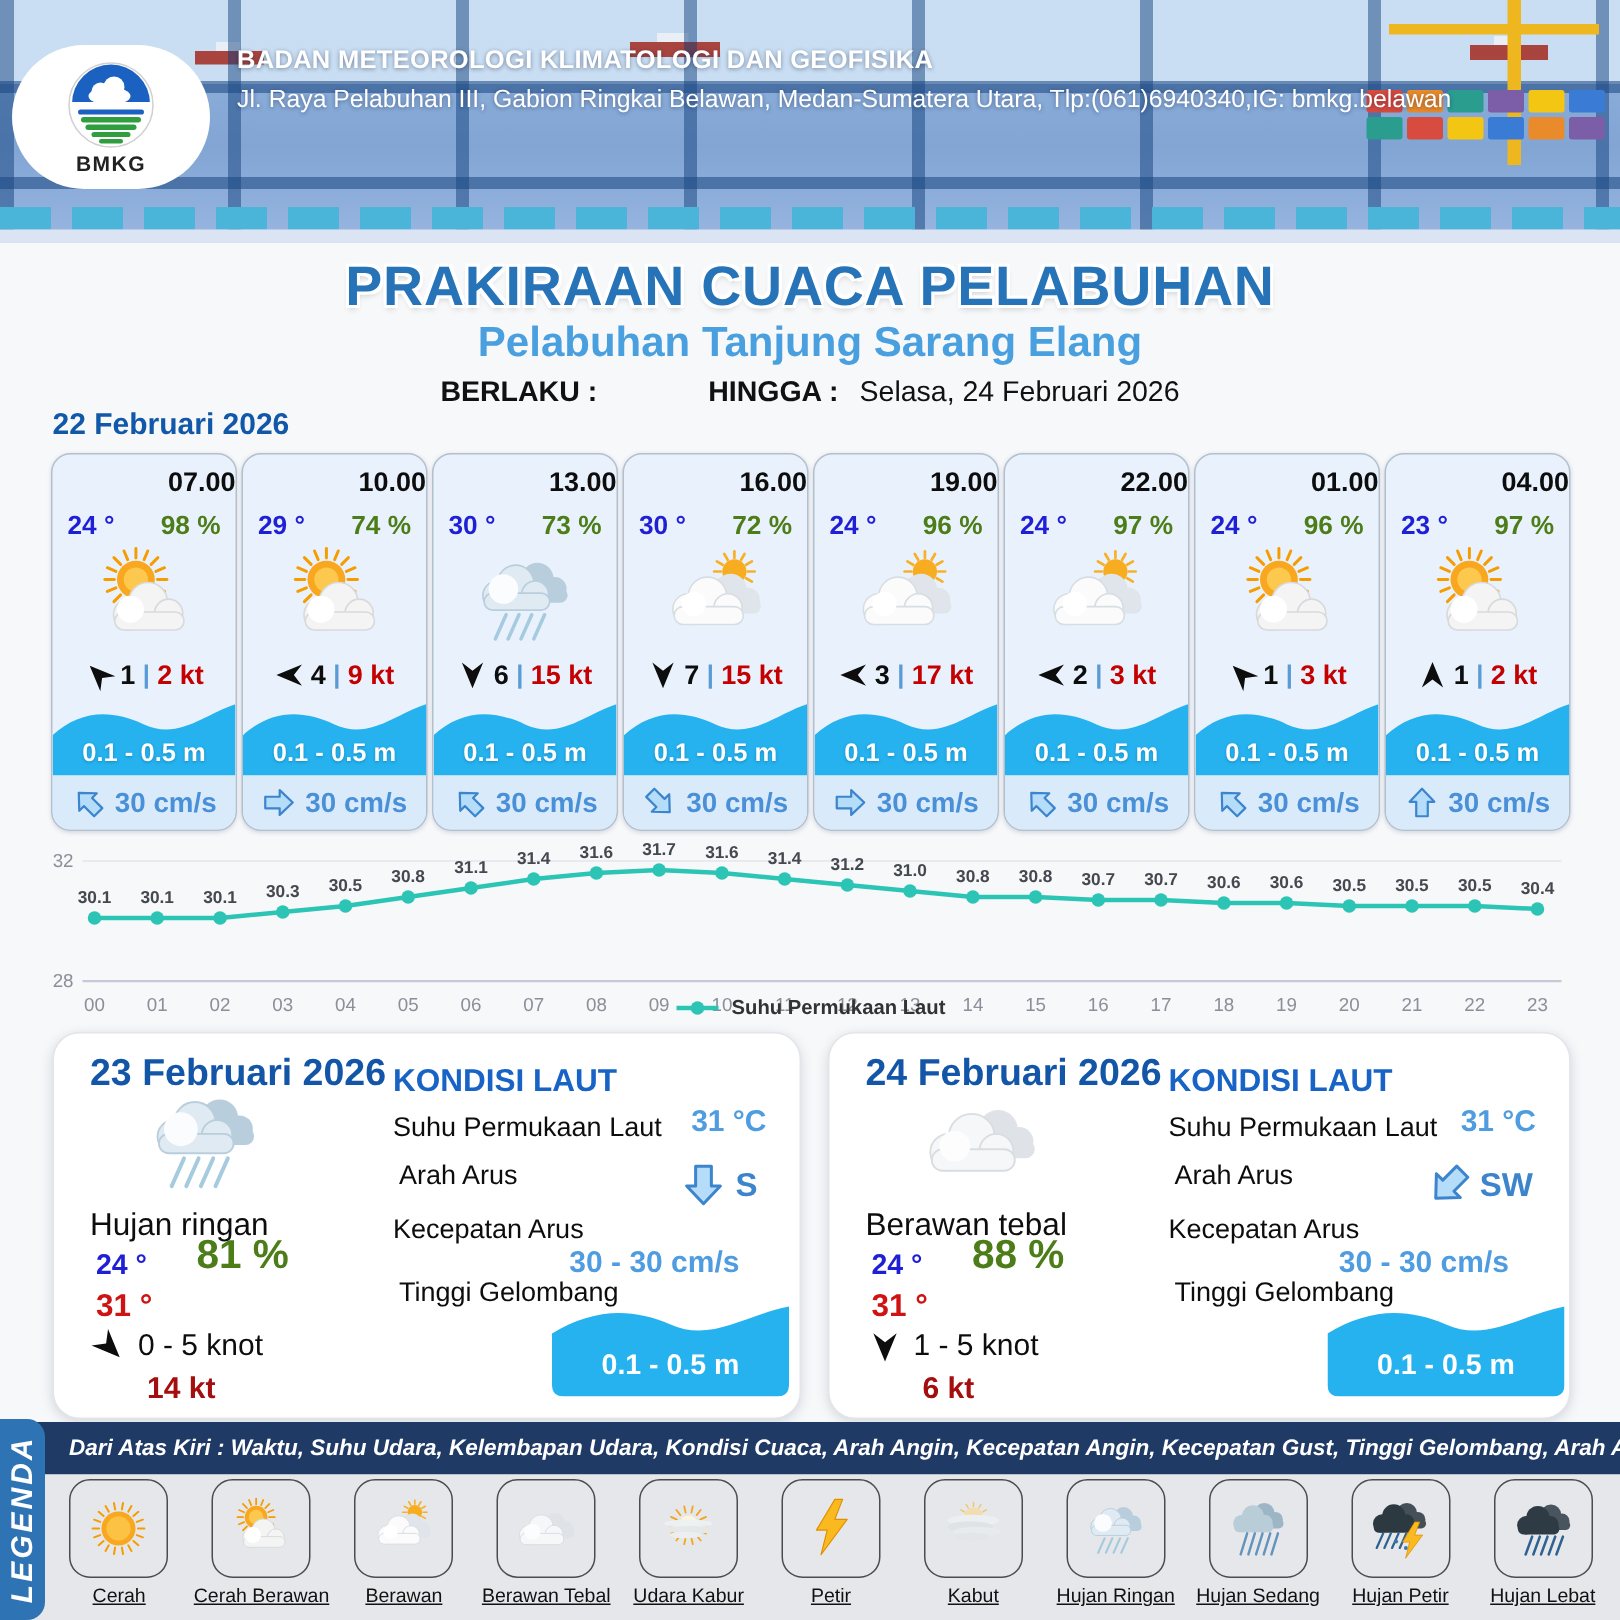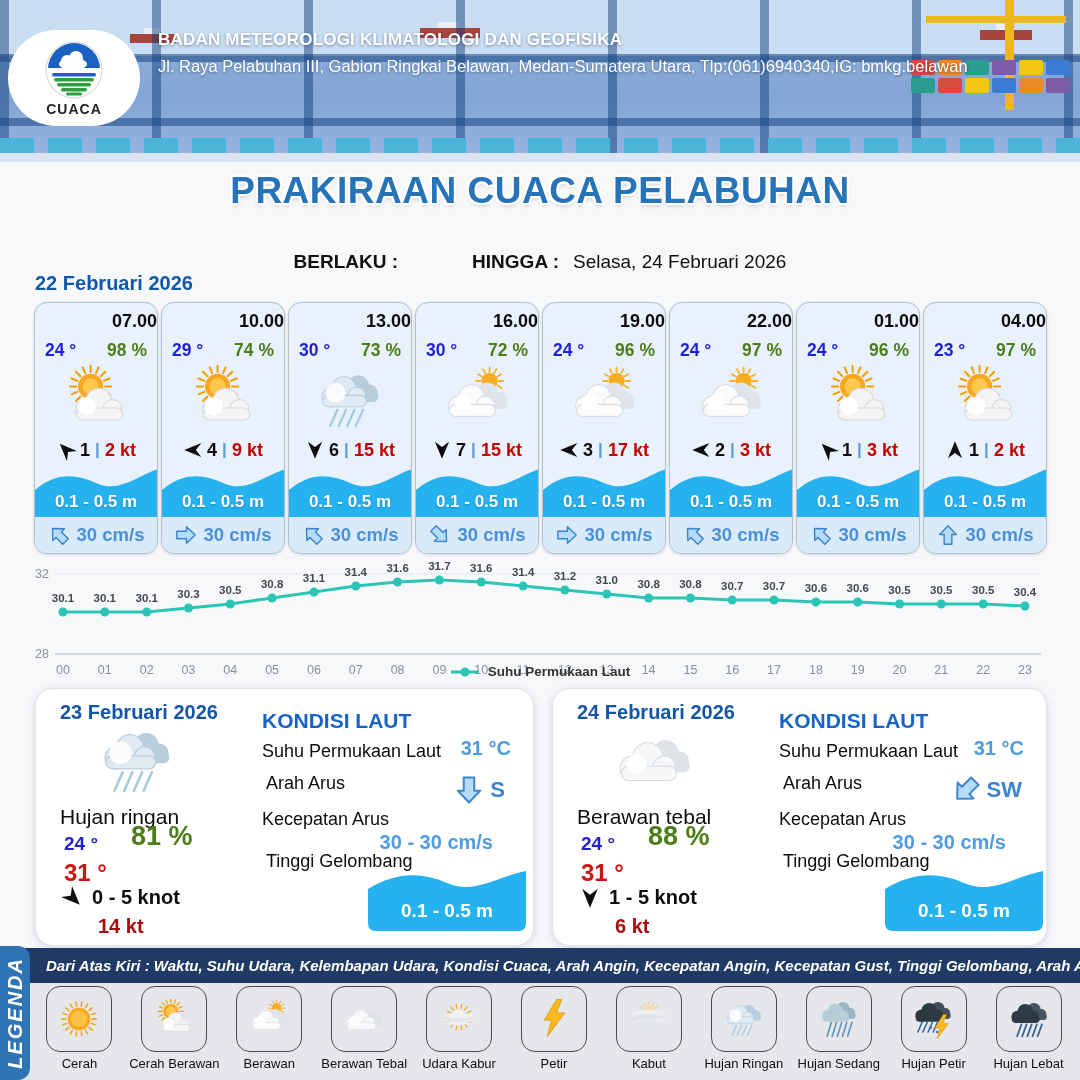--- a/index.html
+++ b/index.html
@@ -69,49 +69,49 @@
   
   .chart-wrap{position:absolute;left:33px;top:556px;width:1014px;height:132px;}
   .chart-legend{position:absolute;left:0;top:664px;width:100%;display:flex;justify-content:center;align-items:center;gap:8px;
      font-size:13.5px;color:#333;font-weight:bold;}
   .ytick,.xtick{font-size:12.5px;fill:#8a8f99;}
   .vlabel{font-size:11.5px;font-weight:600;fill:#44484f;}
 
   
   .dcard{position:absolute;top:688px;height:256px;background:#fff;border:1px solid #e2e5e9;border-radius:18px;
      box-shadow:0 2px 8px rgba(80,95,115,.22);}
-  .dc-date{position:absolute;left:24px;top:12px;font-size:20px;font-weight:bold;color:#1356a8;}
+  .dc-date{position:absolute;left:24px;top:12px;font-size:25px;font-weight:bold;color:#1356a8;}
   .dc-icon{position:absolute;left:42px;top:30px;width:118px;height:82px;}
   .dc-icon svg{width:100%;height:100%;}
   .dc-cond{position:absolute;left:24px;top:116px;font-size:21px;color:#0d0d0d;}
   .dc-tmin{position:absolute;left:28px;top:144px;font-size:19px;font-weight:bold;color:#1f1fd6;}
-  .dc-tmax{position:absolute;left:28px;top:170px;font-size:24px;font-weight:bold;color:#cf1212;}
+  .dc-tmax{position:absolute;left:28px;top:170px;font-size:21px;font-weight:bold;color:#cf1212;}
   .dc-hum{position:absolute;left:95px;top:132px;font-size:27px;font-weight:bold;color:#4c7d18;}
   .dc-windrow{position:absolute;left:26px;top:197px;display:flex;align-items:center;gap:8px;}
   .dc-windrow .arrow{width:22px;height:22px;}
-  .dc-knot{font-size:20px;font-weight:bold;color:#0d0d0d;}
+  .dc-knot{font-size:20px;font-weight:normal;color:#0d0d0d;}
   .dc-gust{position:absolute;left:62px;top:226px;font-size:20px;font-weight:bold;color:#a50e0e;}
   .sea-title{position:absolute;left:226px;top:20px;font-size:21px;font-weight:bold;color:#1863c6;}
   .sea-label{position:absolute;font-size:18px;color:#0d0d0d;}
   .sea-val{position:absolute;font-size:20px;font-weight:bold;color:#4f9ce0;}
   .sea-dir{position:absolute;display:flex;align-items:center;gap:6px;font-size:22px;font-weight:bold;color:#3c84cc;}
   .sea-dir .arrow{width:30px;height:30px;}
   .wavebox{position:absolute;left:332px;top:178px;width:158px;height:64px;}
   .wavebox svg{position:absolute;inset:0;width:100%;height:100%;}
   .wavebox span{position:absolute;left:0;right:0;bottom:9px;text-align:center;font-size:19px;font-weight:bold;color:#fff;}
 
   
   .foot-bar{position:absolute;left:0;top:948px;width:1080px;height:35px;background:#203a66;color:#fff;
      font-style:italic;font-weight:600;font-size:15px;line-height:35px;padding-left:46px;white-space:nowrap;box-sizing:border-box;}
   .legend-area{position:absolute;left:0;top:983px;width:1080px;height:97px;background:#e5e7ea;}
   .legend-ribbon{position:absolute;left:0;top:946px;width:30px;height:134px;background:#2e74b5;border-radius:0 12px 12px 0;
      z-index:6;display:flex;align-items:center;justify-content:center;}
   .legend-ribbon span{writing-mode:vertical-rl;transform:rotate(180deg);color:#fff;font-weight:bold;font-style:italic;
      font-size:20px;letter-spacing:2px;}
-  .legend-items{position:absolute;left:32px;top:986px;width:1044px;display:flex;}
+  .legend-items{position:absolute;left:32px;top:986px;width:1044px;display:flex;text-decoration:underline;}
   .legend-item{flex:1;text-align:center;}
   .legend-box{width:64px;height:64px;margin:0 auto;border:1.6px solid #4c4c4c;border-radius:14px;
      display:flex;align-items:center;justify-content:center;}
   .legend-box svg{width:54px;height:44px;}
   .legend-label{margin-top:4px;font-size:13px;color:#111;white-space:nowrap;}
 </style>
 </head>
 <body>
 
 <div class="page">
@@ -150,29 +150,30 @@
         <circle cx="23" cy="21" r="6" fill="#fff"></circle>
           <circle cx="32" cy="18" r="7" fill="#fff"></circle>
         <ellipse cx="29" cy="24" rx="14" ry="6" fill="#fff"></ellipse>
         <rect x="4" y="28" width="52" height="5" fill="#fff"></rect>
         <rect x="8" y="33" width="44" height="3.4" rx="1.7" fill="#1b61c2"></rect>
         <rect x="10" y="38" width="40" height="3.6" rx="1.8" fill="#2e9e3f"></rect>
         <rect x="13" y="43" width="34" height="3.6" rx="1.8" fill="#2e9e3f"></rect>
         <rect x="17" y="48" width="26" height="3.4" rx="1.7" fill="#2e9e3f"></rect>
         <rect x="22" y="52.6" width="16" height="3" rx="1.5" fill="#2e9e3f"></rect>
       </svg>
-      <div class="bmkg-label">CUACA</div>
+      <div class="bmkg-label">BMKG</div>
     </div>
     <div class="hd-text">
       <div class="hd-agency">BADAN METEOROLOGI KLIMATOLOGI DAN GEOFISIKA</div>
       <div class="hd-address">Jl. Raya Pelabuhan III, Gabion Ringkai Belawan, Medan-Sumatera Utara, Tlp:(061)6940340,IG: bmkg.belawan</div>
     </div>
   </div>
 
   <div class="title-main">PRAKIRAAN CUACA PELABUHAN</div>
+  <div class="title-sub">Pelabuhan Tanjung Sarang Elang</div>
   <div class="valid-row">
     <b>BERLAKU :</b>
     <span class="valid-gap"></span>
     <b>HINGGA :</b>
     <span>Selasa, 24 Februari 2026</span>
   </div>
 
   <div class="fdate">22 Februari 2026</div>
 
   <div id="cards-row">

